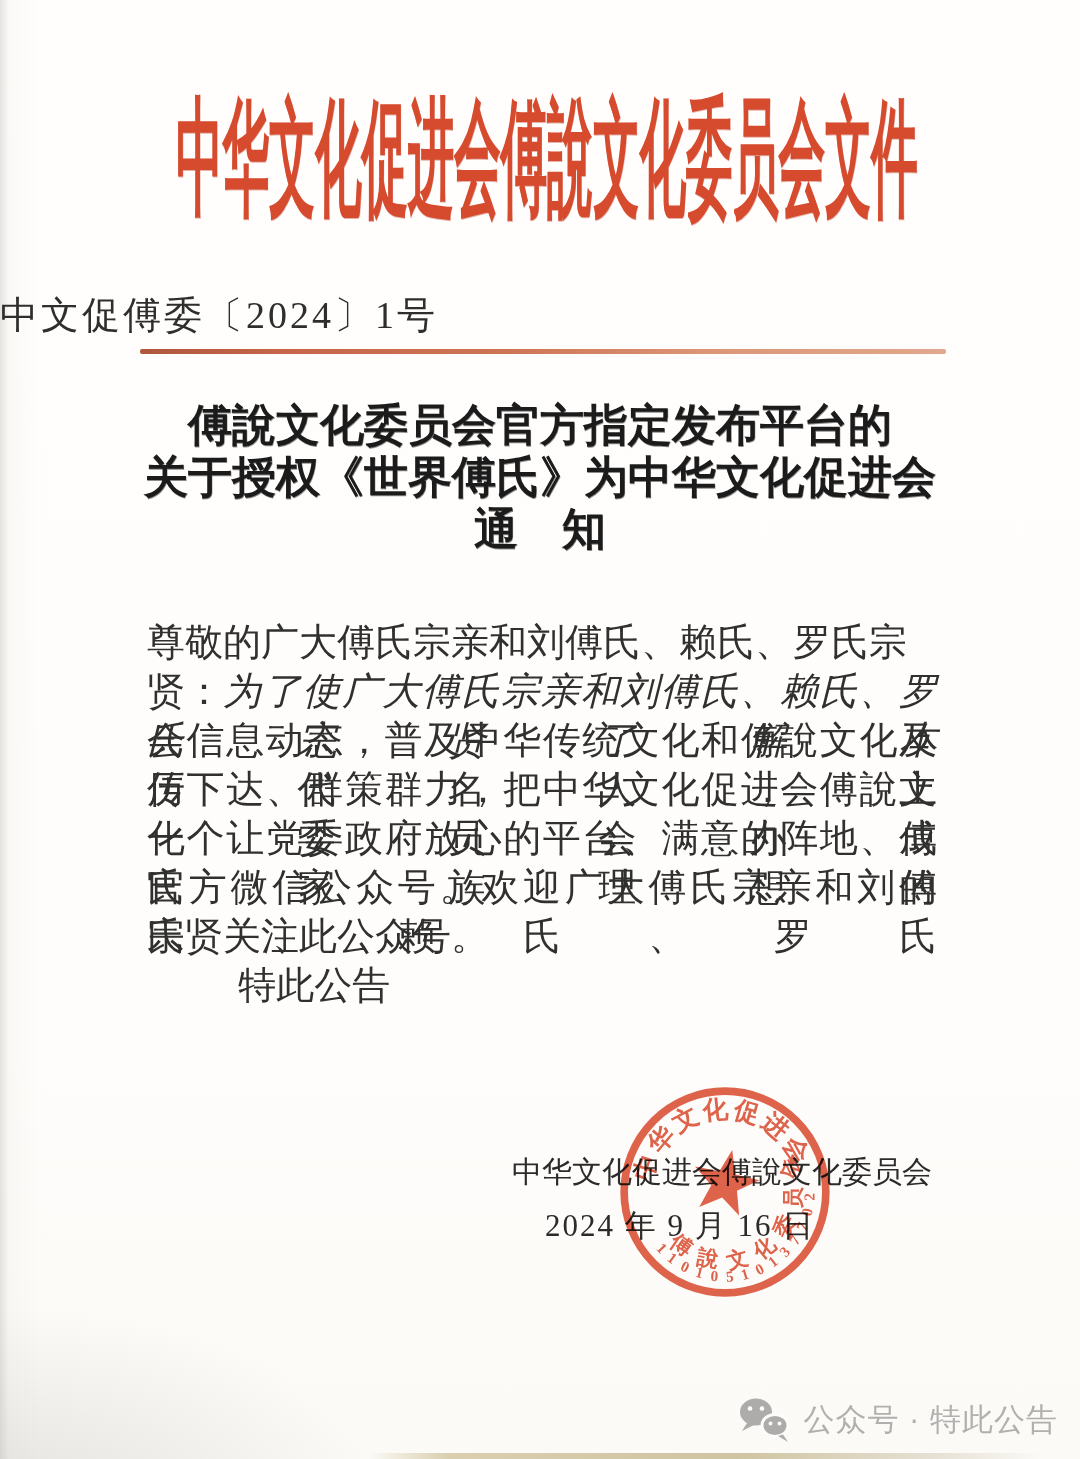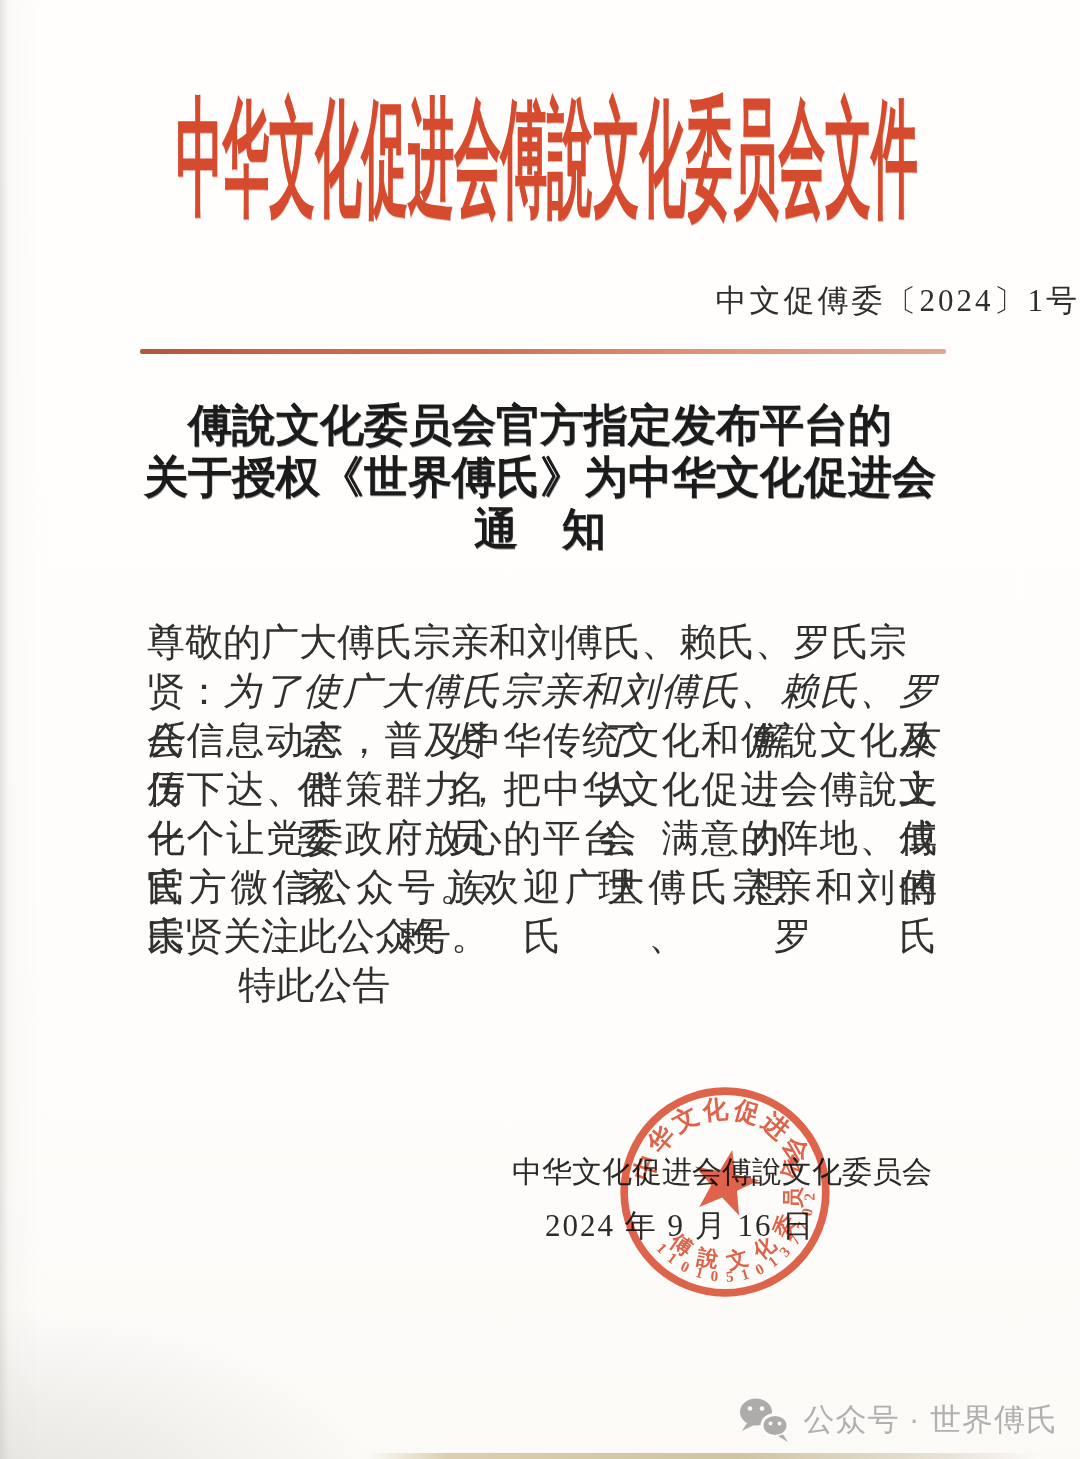--- a/index.html
+++ b/index.html
@@ -13,22 +13,22 @@
   }
   
   .org-header-wrap{position:absolute;top:92px;left:0;width:100%;display:flex;justify-content:center;padding-left:7px;}
   .org-header{
     display:inline-block;white-space:nowrap;font-size:128px;line-height:134px;
     font-weight:900;color:#d64a2e;transform:scaleX(.362);transform-origin:center top;
     text-shadow:1px 1px 0 rgba(180,40,20,.35);
     font-family:"Liberation Serif","DejaVu Serif",serif;
   }
   .doc-number{
-    position:absolute;top:280px;left:0;width:100%;text-align:right;
-    font-size:31px;letter-spacing:3px;color:#2f2e2c;
+    position:absolute;top:290px;left:0;width:100%;text-align:left;
+    font-size:38px;letter-spacing:3px;color:#2f2e2c;
   }
   .red-rule{
     position:absolute;top:349px;left:140px;width:806px;height:5px;border-radius:2px;
     background:linear-gradient(to right,#a8482c,#c2583a 18%,#c96846 45%,#d98e6c 72%,#dfa083 100%);
     opacity:.92;
   }
   
   .notice-title{
     position:absolute;top:400px;left:0;width:100%;text-align:center;
     font-size:44px;line-height:52px;font-weight:700;color:#1b1b1b;
@@ -114,18 +114,18 @@
     <svg width="52" height="48" viewBox="0 0 52 48">
       <ellipse cx="17" cy="16" rx="16" ry="13.5" fill="#adacaa"></ellipse>
       <polygon points="8,27 3,35 15,29" fill="#adacaa"></polygon>
       <circle cx="11" cy="12.5" r="2.3" fill="#fdfdfc"></circle>
       <circle cx="23" cy="12.5" r="2.3" fill="#fdfdfc"></circle>
       <ellipse cx="36" cy="29.5" rx="13" ry="11" fill="#adacaa" stroke="#fdfdfc" stroke-width="3"></ellipse>
       <polygon points="44,38.5 49,46 39,40" fill="#adacaa"></polygon>
       <circle cx="31.5" cy="27.5" r="1.9" fill="#fdfdfc"></circle>
       <circle cx="40.5" cy="27.5" r="1.9" fill="#fdfdfc"></circle>
     </svg>
-    <span class="watermark-label">公众号 · 世界傅氏</span>
+    <span class="watermark-label">公众号 · 特此公告</span>
   </div>
 
   <div class="bottom-strip"></div>
 
 </div>
 
 </body></html>

